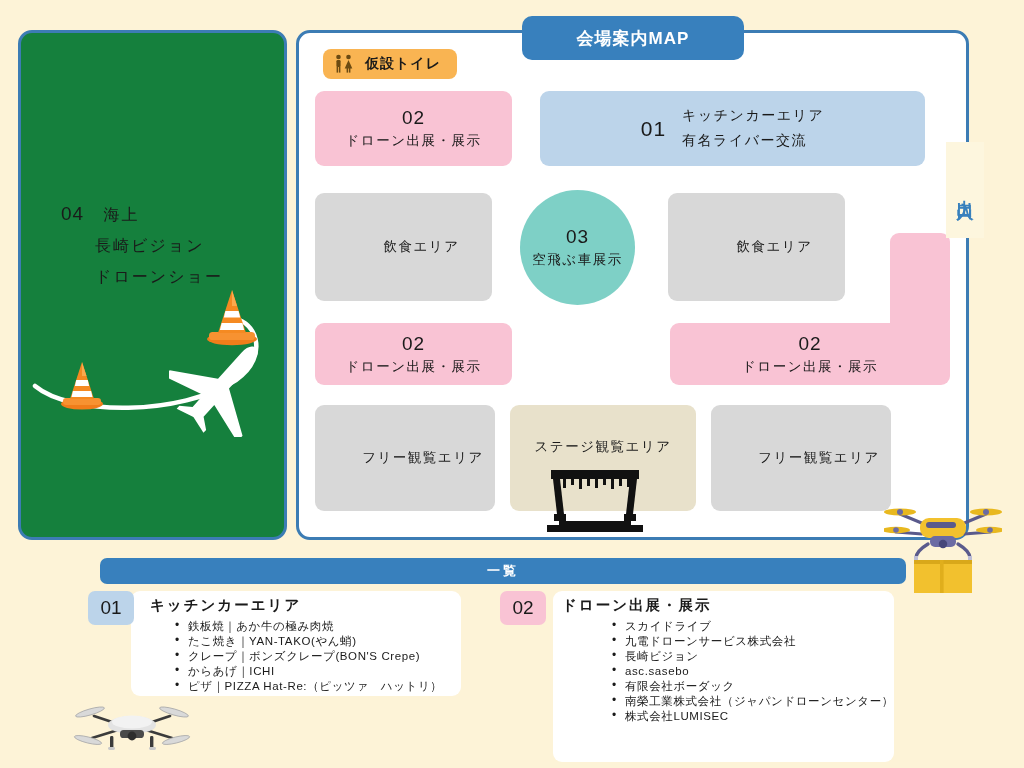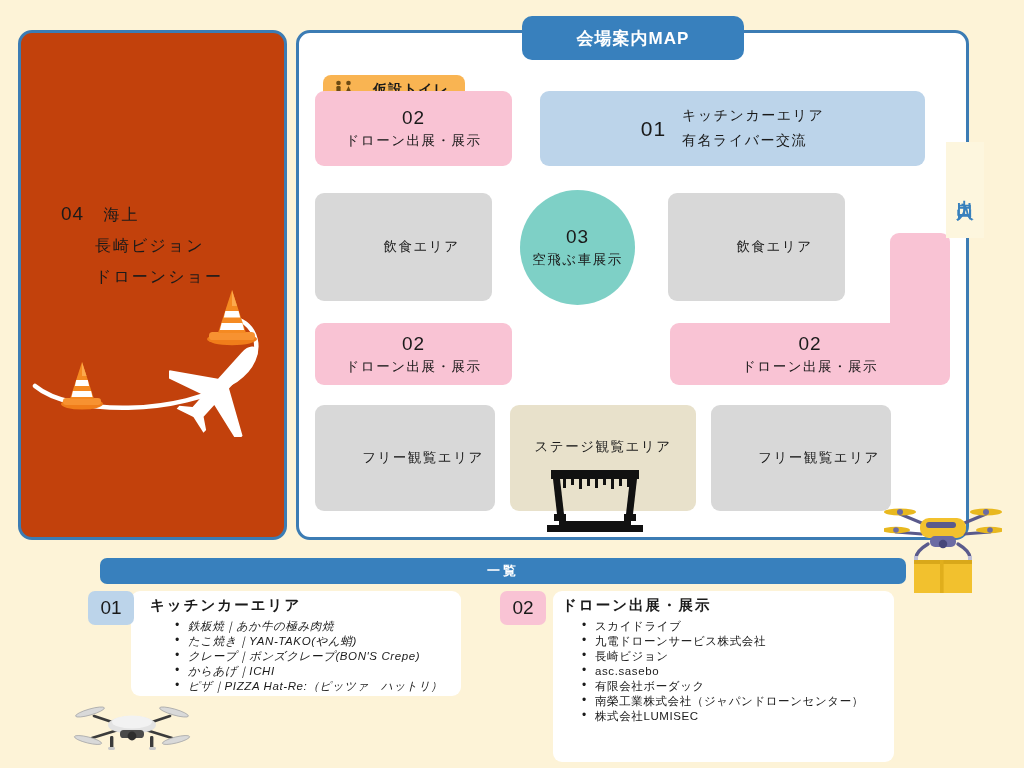--- a/index.html
+++ b/index.html
@@ -18,21 +18,21 @@
     color: #1a1a1a;
   }
 
   
   .abs { position: absolute; }
 
   
   #sea-panel {
     left: 18px; top: 30px;
     width: 269px; height: 510px;
-    background: #c2410c;
+    background: #15803d;
     border: 3px solid #3c7cb4;
     border-radius: 14px;
     overflow: hidden;
   }
   #sea-label {
     left: 40px; top: 165px;
     font-size: 16px;
     line-height: 31px;
     letter-spacing: 2px;
     white-space: nowrap;
@@ -94,26 +94,25 @@
   #toilet-chip {
     left: 320px; top: 46px;
     height: 30px;
     padding: 0 16px 0 10px;
     background: #fbb căn;
     background: #f9b košt;
     background: #f9b452;
     border-radius: 8px;
     display: flex;
     align-items: center;
-    gap: 18px;
+    gap: 10px;
     font-size: 14px;
     font-weight: bold;
     letter-spacing: 1px;
     white-space: nowrap;
-    margin-top: 26px;
   }
 
   
   .block {
     position: absolute;
     border-radius: 9px;
     display: flex;
     flex-direction: column;
     align-items: center;
     justify-content: center;
@@ -211,22 +210,22 @@
   #title-1 { left: 150px; top: 596px; }
   #title-2 { left: 562px; top: 596px; }
 
   .list-ul {
     position: absolute;
     list-style: none;
     font-size: 11.5px;
     line-height: 15px;
     letter-spacing: 0.6px;
   }
-  #ul-1 { left: 175px; top: 619px; font-style: italic; }
-  #ul-2 { left: 582px; top: 619px; }
+  #ul-1 { left: 175px; top: 619px; }
+  #ul-2 { left: 612px; top: 619px; }
   .list-ul li { position: relative; padding-left: 13px; white-space: nowrap; }
   .list-ul li::before {
     content: "\2022";
     position: absolute;
     left: 0; top: -1px;
     font-size: 12px;
   }
 
   
   #drone-delivery { left: 884px; top: 494px; z-index: 9; }

